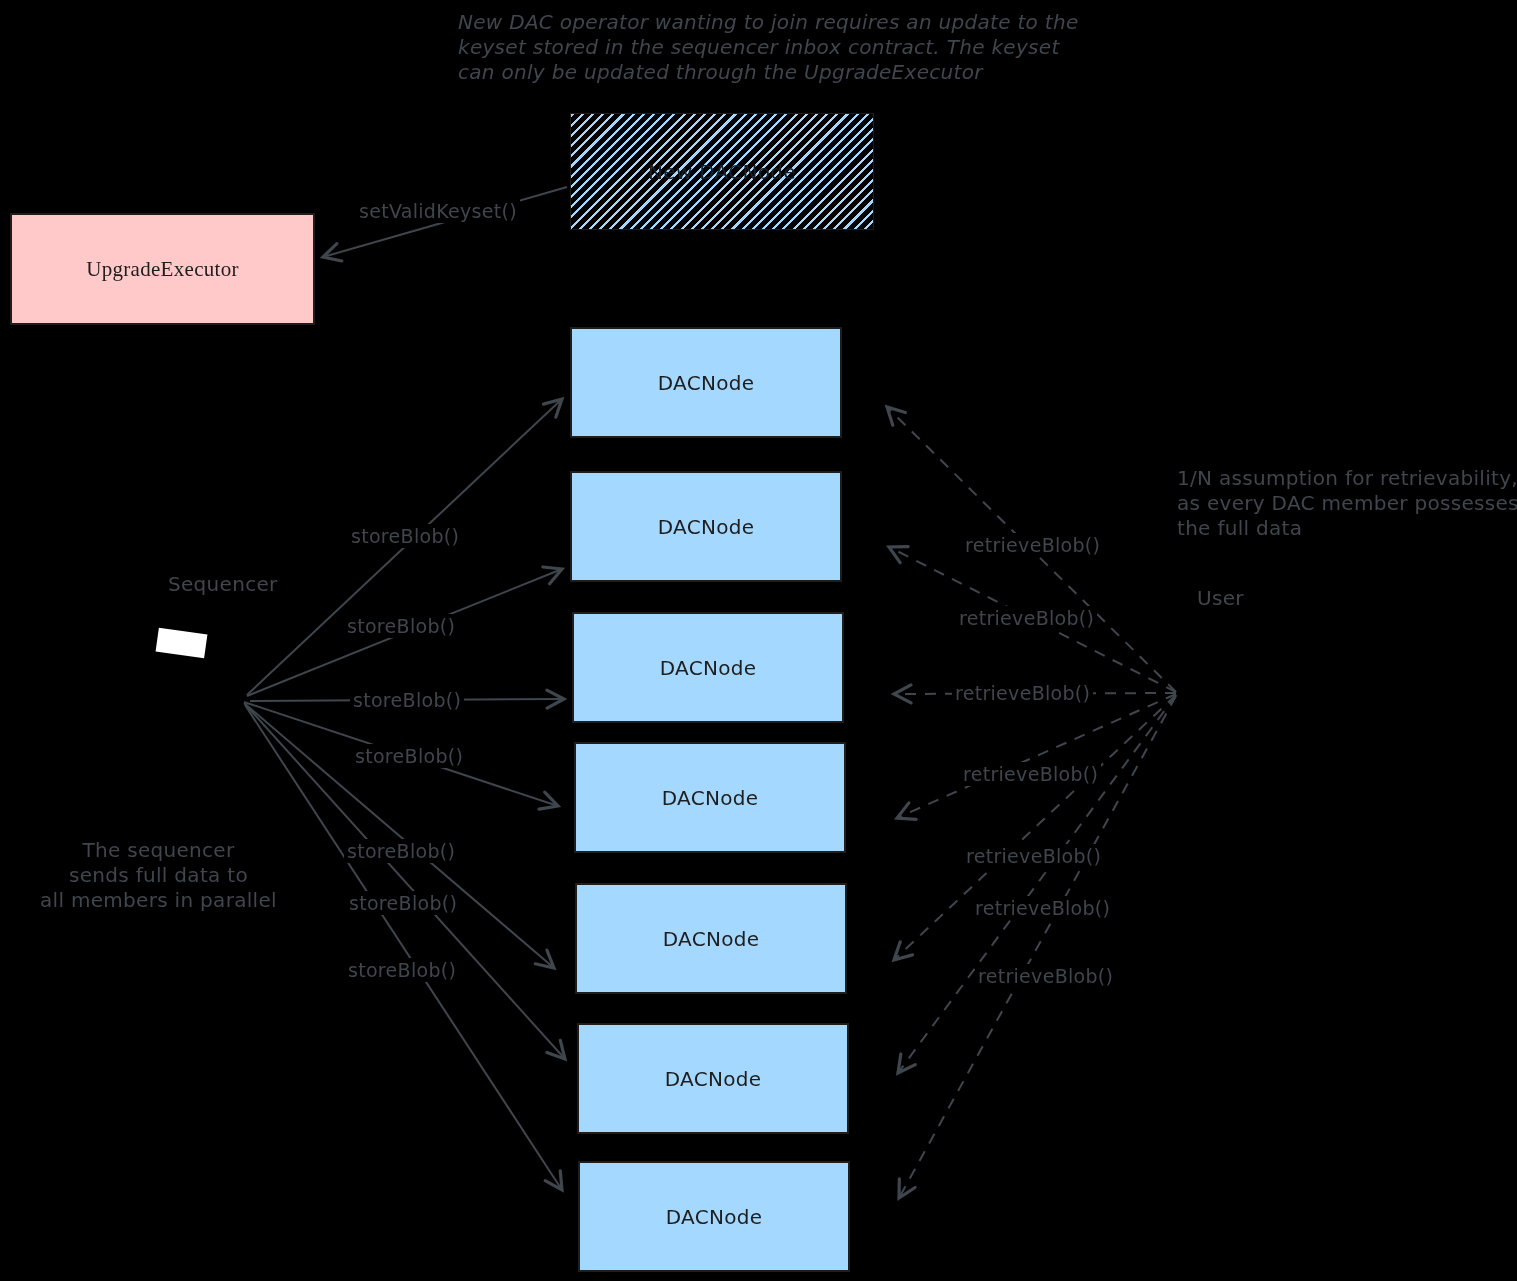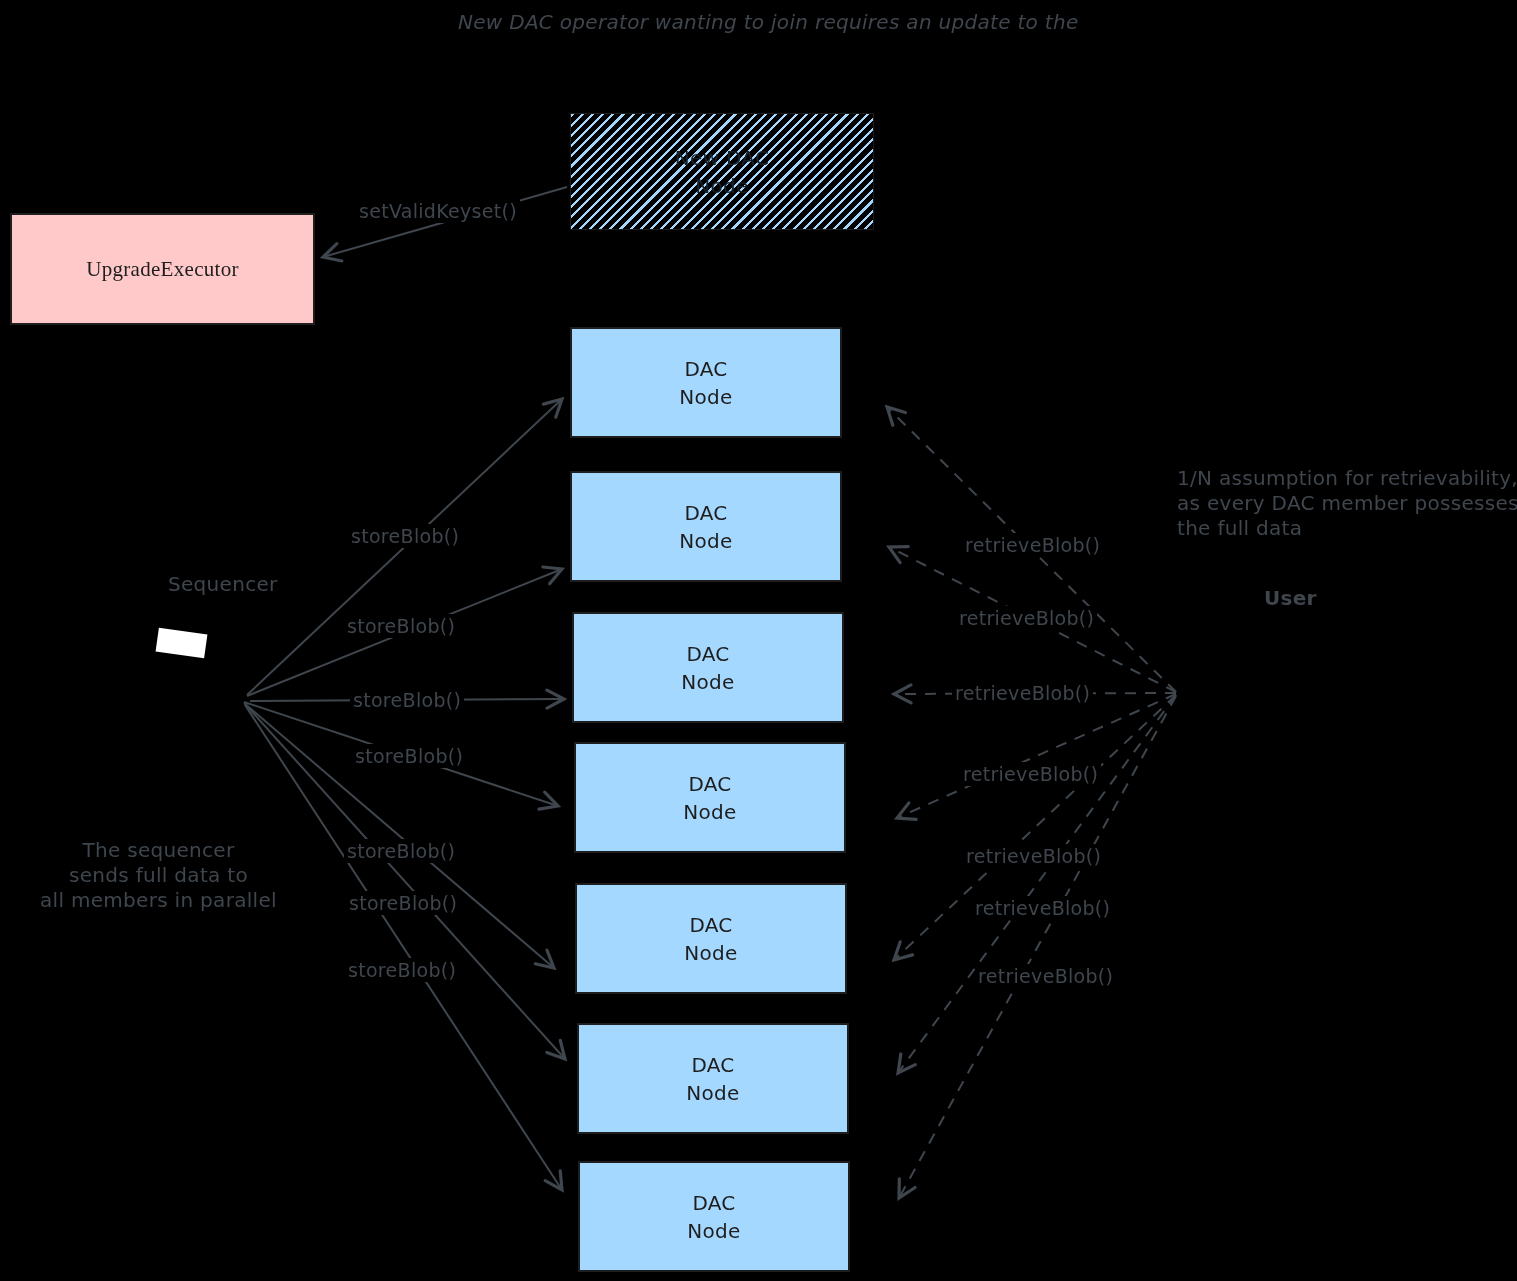--- a/index.html
+++ b/index.html
@@ -4,21 +4,21 @@
 <style>
   html,body{margin:0;padding:0;background:#000;}
   body{width:1517px;height:1281px;overflow:hidden;font-family:"DejaVu Sans",sans-serif;}
   .canvas{position:relative;width:1517px;height:1281px;background:#000000;}
   svg.arrow-layer{position:absolute;left:0;top:0;width:1517px;height:1281px;}
 
   .note{position:absolute;color:#3f464d;font-size:20px;line-height:25px;white-space:nowrap;letter-spacing:.3px;}
   .small-lbl{position:absolute;color:#3f464d;font-size:19px;line-height:24px;white-space:nowrap;background:#000;padding:0 3px;letter-spacing:.3px;}
   .plain-lbl{position:absolute;color:#3f464d;font-size:20px;line-height:25px;white-space:nowrap;letter-spacing:.3px;}
 
-  .box{position:absolute;display:flex;flex-direction:column;align-items:center;justify-content:center;
+  .box{position:absolute;display:flex;align-items:center;justify-content:center;
        text-align:center;color:#1e1e1e;font-size:20px;line-height:28px;letter-spacing:.3px;}
   .dac{width:272px;height:111px;background:#a5d8ff;border:2px solid #1e1e1e;box-sizing:border-box;}
   .exec{left:10px;top:213px;width:305px;height:112px;background:#ffc9c9;border:2px solid #1e1e1e;box-sizing:border-box;font-size:21px;font-family:Liberation Serif, serif;}
   .hatch{left:570px;top:113px;width:304px;height:117px;border:1.5px solid #1e1e1e;box-sizing:border-box;
          background:repeating-linear-gradient(135deg,#a5d8ff 0 2.2px,transparent 2.2px 7.2px);}
   .hatch span{color:#16202a;}
   .seq-shape{position:absolute;left:157px;top:631px;width:49px;height:24px;background:#ffffff;transform:rotate(8deg);}
 </style>
 </head>
 <body>
@@ -46,20 +46,22 @@
     <line x1="1176" y1="692" x2="889" y2="547" stroke="#3f464d" stroke-width="2" stroke-dasharray="11 9" marker-end="url(#ah)"></line>
     <line x1="1176" y1="693" x2="894" y2="694" stroke="#3f464d" stroke-width="2" stroke-dasharray="11 9" marker-end="url(#ah)"></line>
     <line x1="1176" y1="694" x2="897" y2="818" stroke="#3f464d" stroke-width="2" stroke-dasharray="11 9" marker-end="url(#ah)"></line>
     <line x1="1176" y1="695" x2="894" y2="960" stroke="#3f464d" stroke-width="2" stroke-dasharray="11 9" marker-end="url(#ah)"></line>
     <line x1="1176" y1="695" x2="898" y2="1073" stroke="#3f464d" stroke-width="2" stroke-dasharray="11 9" marker-end="url(#ah)"></line>
     <line x1="1176" y1="696" x2="899" y2="1198" stroke="#3f464d" stroke-width="2" stroke-dasharray="11 9" marker-end="url(#ah)"></line>
   </svg>
 
   <div class="note" style="left:458px;top:10px;font-style:italic;">
     <div>New DAC operator wanting to join requires an update to the</div>
+    <div>keyset stored in the sequencer inbox contract. The keyset</div>
+    <div>can only be updated through the UpgradeExecutor</div>
   </div>
 
   <div class="box hatch">
     <span>New DAC</span>
     <span>Node</span>
   </div>
 
   <div class="box exec">
     <span>UpgradeExecutor</span>
   </div>
@@ -118,15 +120,15 @@
   <div class="small-lbl" style="left:960px;top:762px;">retrieveBlob()</div>
   <div class="small-lbl" style="left:963px;top:844px;">retrieveBlob()</div>
   <div class="small-lbl" style="left:972px;top:896px;">retrieveBlob()</div>
   <div class="small-lbl" style="left:975px;top:964px;">retrieveBlob()</div>
 
   <div class="note" style="left:1177px;top:466px;">
     <div>1/N assumption for retrievability,</div>
     <div>as every DAC member possesses</div>
     <div>the full data</div>
   </div>
-  <div class="plain-lbl" style="left:1264px;top:586px;font-weight:bold;">User</div>
+  <div class="plain-lbl" style="left:1197px;top:586px;">User</div>
 
 </div>
 
 </body></html>

